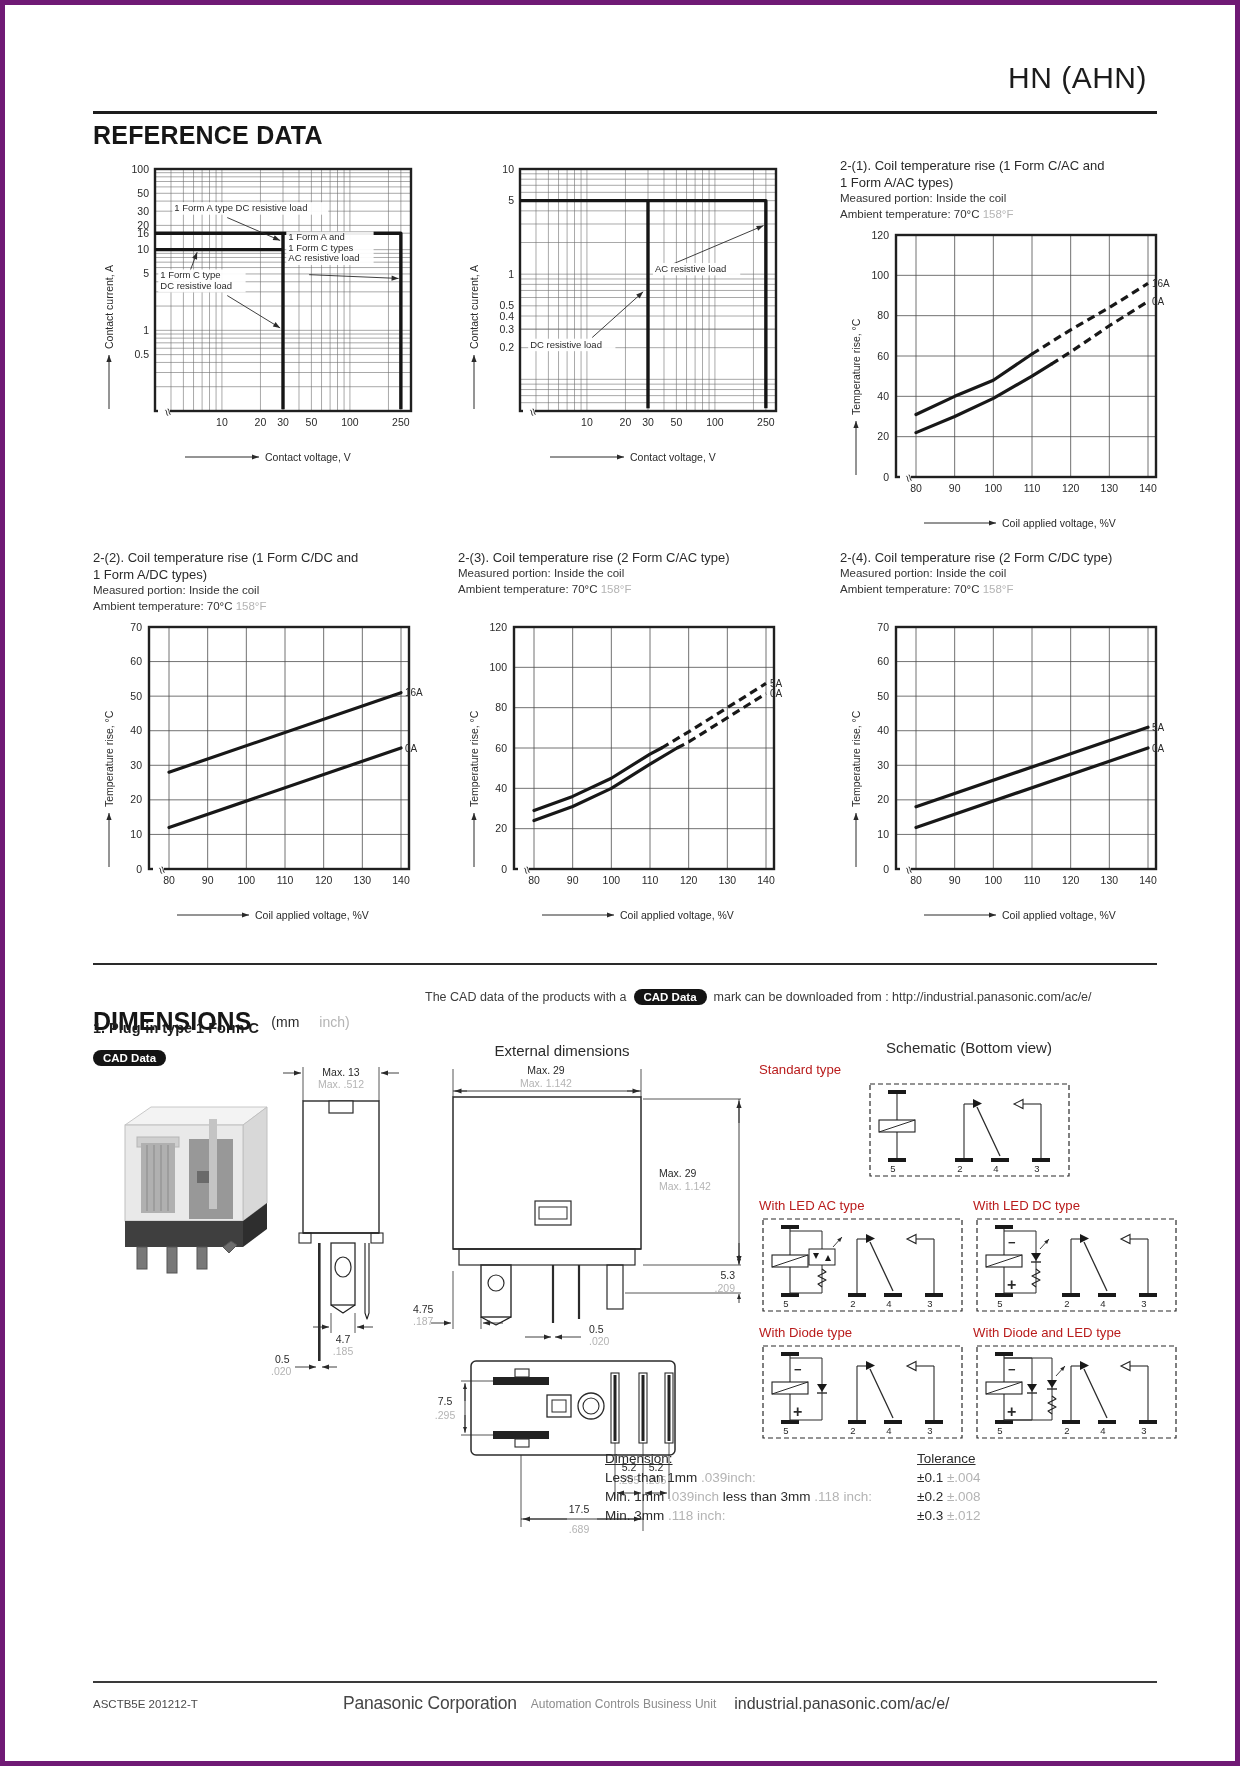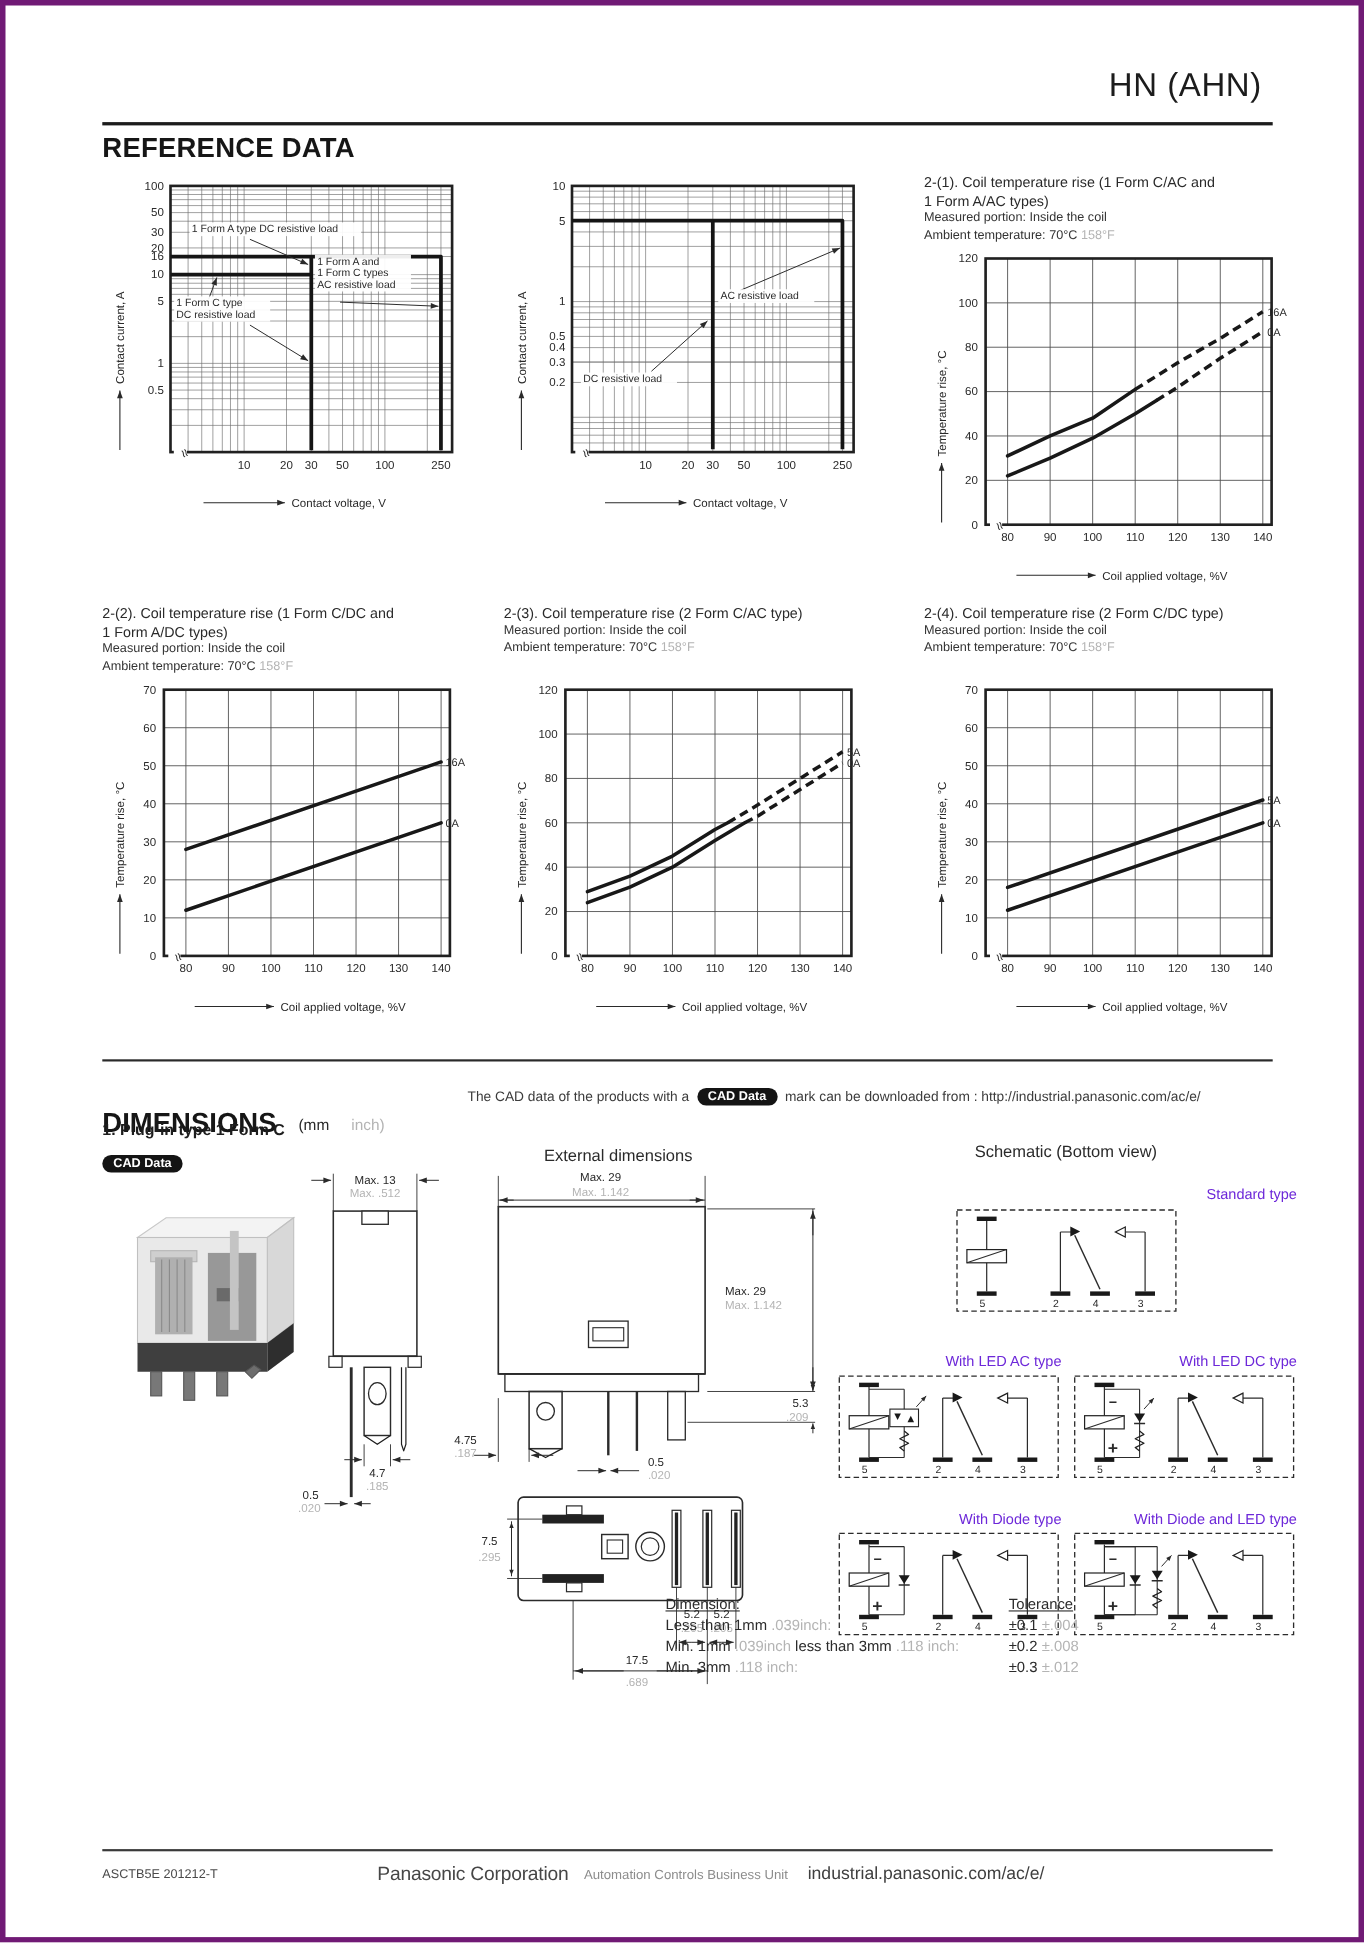--- a/index.html
+++ b/index.html
@@ -22,21 +22,21 @@
   .badge{background:#141414;color:#fff;font-size:11.5px;font-weight:bold;padding:2px 10px;border-radius:10px;display:inline-block;}
   #subsection{position:absolute;top:1015px;left:88px;font-size:14.5px;font-weight:bold;color:#1d1d1d;}
   #cad-badge2{position:absolute;top:1043px;left:88px;}
   #photo{position:absolute;top:1076px;left:92px;}
   #ext-title{position:absolute;top:1037px;left:402px;width:310px;text-align:center;font-size:15px;color:#2a2a2a;}
   #side-view{position:absolute;top:1056px;left:262px;}
   #front-view{position:absolute;top:1056px;left:402px;}
   #bottom-view{position:absolute;top:1326px;left:402px;}
   #schematics{position:absolute;top:1034px;left:754px;width:420px;}
   .schem-main-title{text-align:center;font-size:15px;color:#2a2a2a;}
-  .schem-sub{text-align:right;font-size:13.2px;color:#6d28d9;margin-top:22px;}
+  .schem-sub{text-align:left;font-size:13.2px;color:#b91c1c;margin-top:6px;}
   .schem-center{display:flex;justify-content:center;margin-top:3px;}
   .schem-grid{display:grid;grid-template-columns:1fr 1fr;column-gap:8px;margin-top:8px;}
   .schem-cell{text-align:center;}
   .schem-cell svg{margin:2px auto 0;}
   #dimtol{position:absolute;top:1446px;left:600px;width:572px;font-size:13.5px;display:grid;grid-template-columns:312px auto;row-gap:4px;color:#2b2b2b;}
   .underline{text-decoration:underline;}
   #footer-rule{position:absolute;top:1676px;left:88px;width:1064px;height:1.5px;background:#3a3a3a;}
   #footer{position:absolute;top:1688px;left:88px;width:1064px;display:flex;align-items:center;}
   #footer .doc{font-size:11.5px;color:#4a4a4a;width:188px;}
   #footer .company{font-size:17.5px;color:#464646;font-weight:normal;margin-left:62px;letter-spacing:-.2px;}

